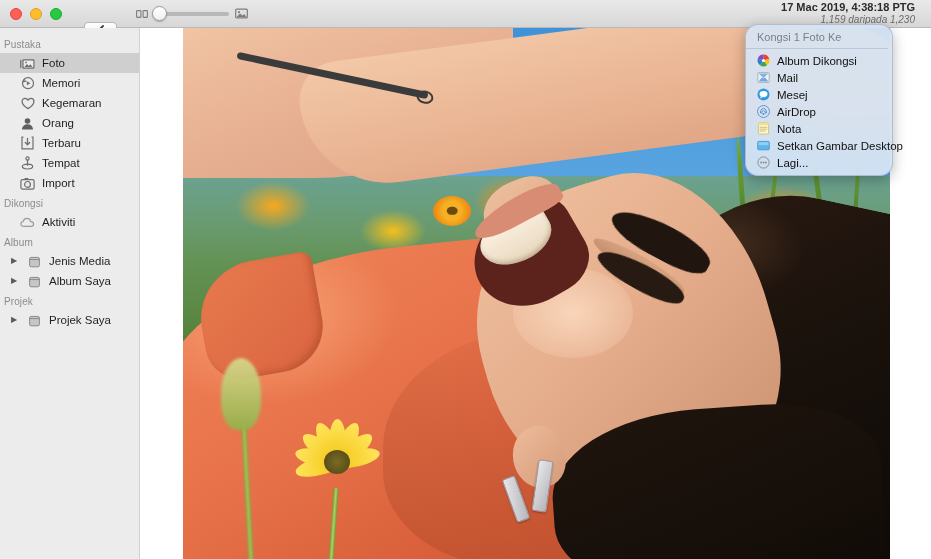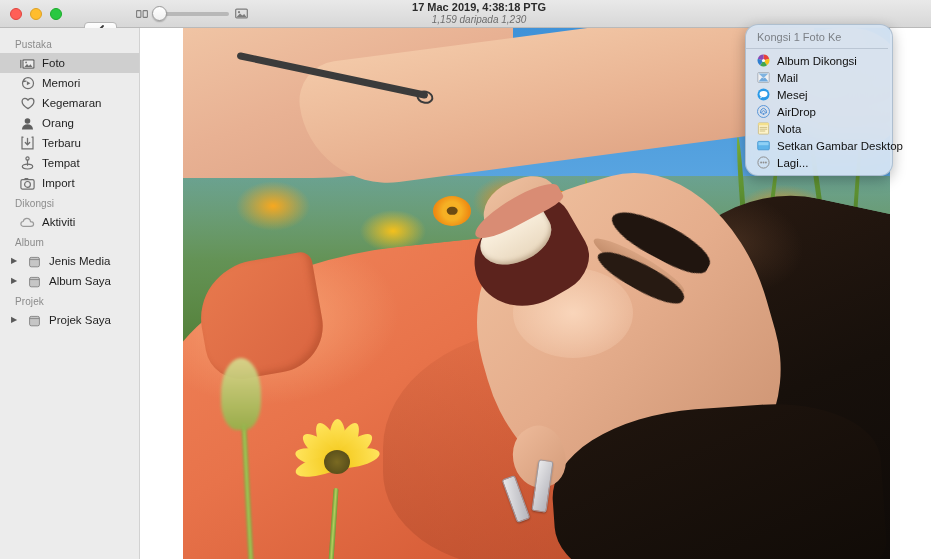--- a/index.html
+++ b/index.html
@@ -48,21 +48,21 @@
     position:absolute; left:-2px; top:-6px;
     width:15px; height:15px; border-radius:50%;
     background:linear-gradient(to bottom,#ffffff,#f0f0f0);
     border:1px solid #9a9a9a;
     box-shadow:0 1px 1.5px rgba(0,0,0,0.25);
   }
 
   
   #title-block {
     position:absolute; left:0; right:16px; top:1px;
-    text-align:center; pointer-events:none;margin-left:43px;
+    text-align:right; pointer-events:none;margin-left:43px;
   }
   #title-main {
     font-size:11px; font-weight:bold; color:#2b2b2b; line-height:13px;
   }
   #title-sub {
     font-size:10px; color:#6c6c6c; line-height:12px;font-style:italic;
   }
 
   
   #tb-right {
@@ -72,21 +72,21 @@
   .tb-icon-btn { width:33px; }
   #edit-btn { width:45px; font-size:11px; color:#1d1d1d; }
 
   
   #sidebar {
     position:absolute; left:0; top:28px; width:140px; height:531px;
     background:#ececec; border-right:1px solid #d2d2d2;
     padding-top:6px; overflow:hidden;
   }
   .sb-header {
-    font-size:10px; color:#8b8b8b; padding:5px 0 3px 15px; letter-spacing:0.1px;
+    font-size:10px; color:#8b8b8b; padding:5px 0 3px 4px; letter-spacing:0.1px;
   }
   .sb-item {
     display:flex; align-items:center; height:20px;
     padding-left:20px; gap:7px; font-size:11.5px; color:#1f1f1f;
   }
   .sb-item.selected { background:#cfcfcf; }
   .sb-icon { width:15px; height:15px; display:flex; align-items:center; justify-content:center; flex-shrink:0; }
   .sb-icon svg { display:block; }
   .disclosure {
     width:8px; flex-shrink:0; margin-left:-9px; margin-right:1px;

